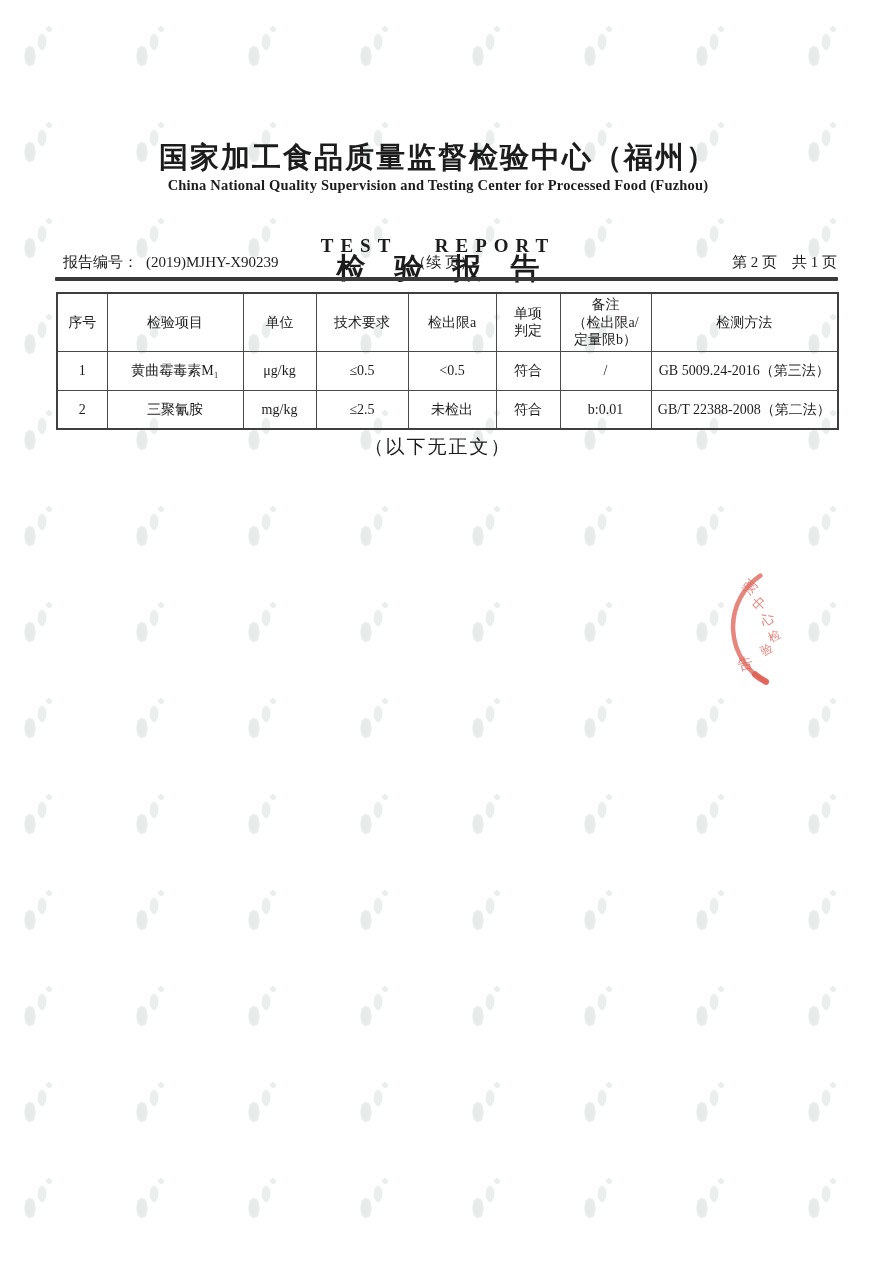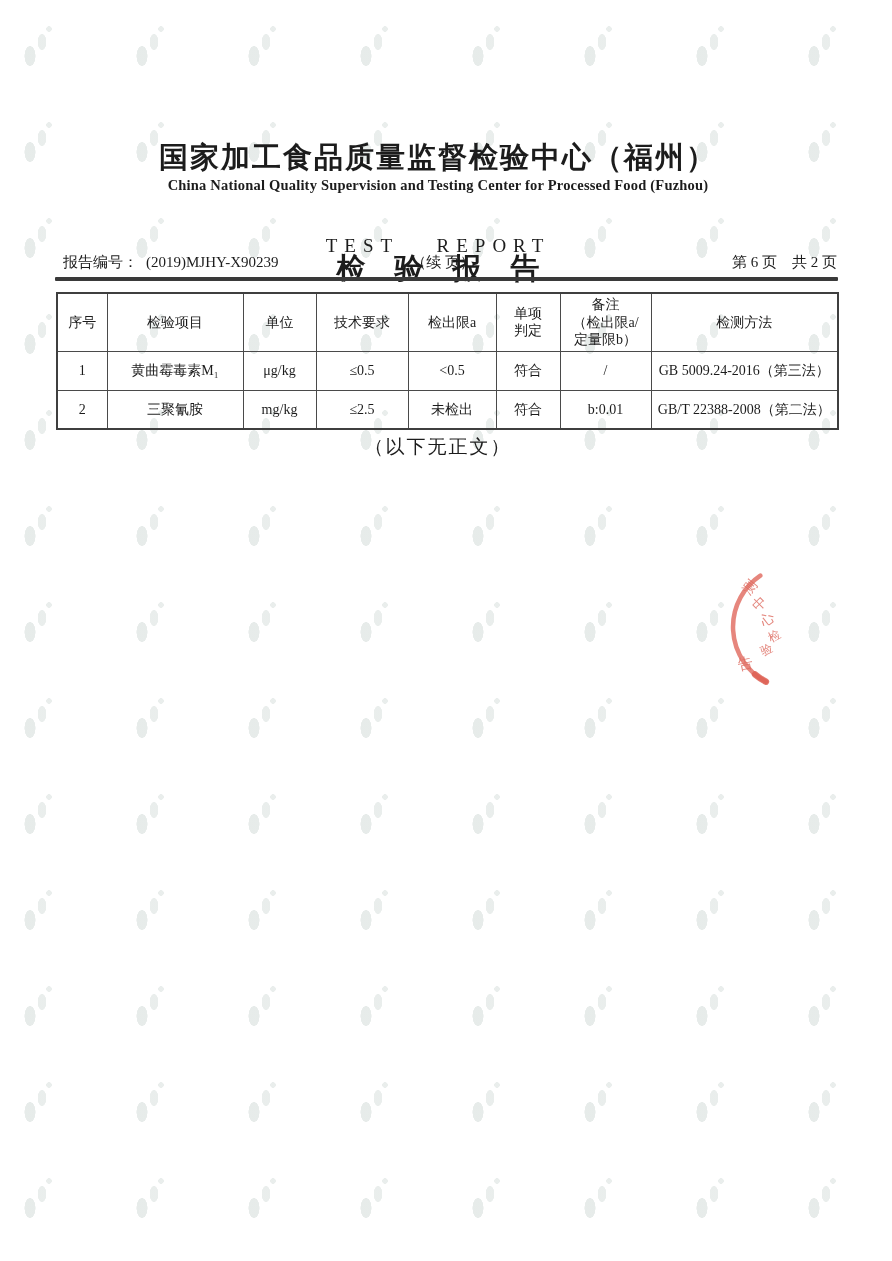--- a/index.html
+++ b/index.html
@@ -16,21 +16,21 @@
       radial-gradient(ellipse 7px 13px at 42px 42px, rgba(184,198,193,.30) 60%, transparent 63%),
       radial-gradient(circle 4px at 49px 29px, rgba(184,198,193,.30) 70%, transparent 74%);
     background-size:112px 96px;
     background-repeat:repeat;
   }
   .abs{position:absolute;}
   .centered{left:0;right:16px;text-align:center;}
   .org-cn{top:138px;font-size:29px;font-weight:bold;letter-spacing:2px;}
   .org-en{top:177px;font-size:14.5px;font-weight:bold;letter-spacing:0.2px;}
   .title-cn{top:201px;font-size:29px;font-weight:bold;margin-top:48px;}
-  .title-en{top:235px;font-size:19px;font-weight:normal;letter-spacing:7px;word-spacing:26px;}
+  .title-en{top:235px;font-size:19px;font-weight:bold;letter-spacing:7px;word-spacing:26px;}
   .meta-line{top:253px;left:57px;width:780px;font-size:15px;height:20px;}
   .meta-left{position:absolute;left:6px;top:0;}
   .meta-no{margin-left:8px;}
   .meta-center{position:absolute;left:0;right:8px;text-align:center;top:0;}
   .meta-right{position:absolute;right:0;top:0;}
   .top-rule{top:277px;left:55px;width:783px;height:4px;background:#3a3a3a;border-radius:1px;}
   table.report{
     position:absolute;top:292px;left:56px;width:781px;
     border-collapse:collapse;table-layout:fixed;
     border:2px solid #3f3f3f;
@@ -57,21 +57,21 @@
 <div class="abs centered org-cn">国家加工食品质量监督检验中心（福州）</div>
 <div class="abs centered org-en">China National Quality Supervision and Testing Center for Processed Food (Fuzhou)</div>
 <div class="abs centered title-cn">检　验　报　告</div>
 <div class="abs centered title-en">TEST REPORT</div>
 
 <div class="abs meta-line">
   <span class="meta-left">
     <span>报告编号：</span><span class="meta-no">(2019)MJHY-X90239</span>
   </span>
   <span class="meta-center">（续 页）</span>
-  <span class="meta-right">第 6 页　共 2 页</span>
+  <span class="meta-right">第 2 页　共 1 页</span>
 </div>
 
 <div class="abs top-rule"></div>
 
 <table class="report">
   <colgroup>
     <col style="width:50px">
       <col style="width:136px">
       <col style="width:73px">
       <col style="width:92px">

